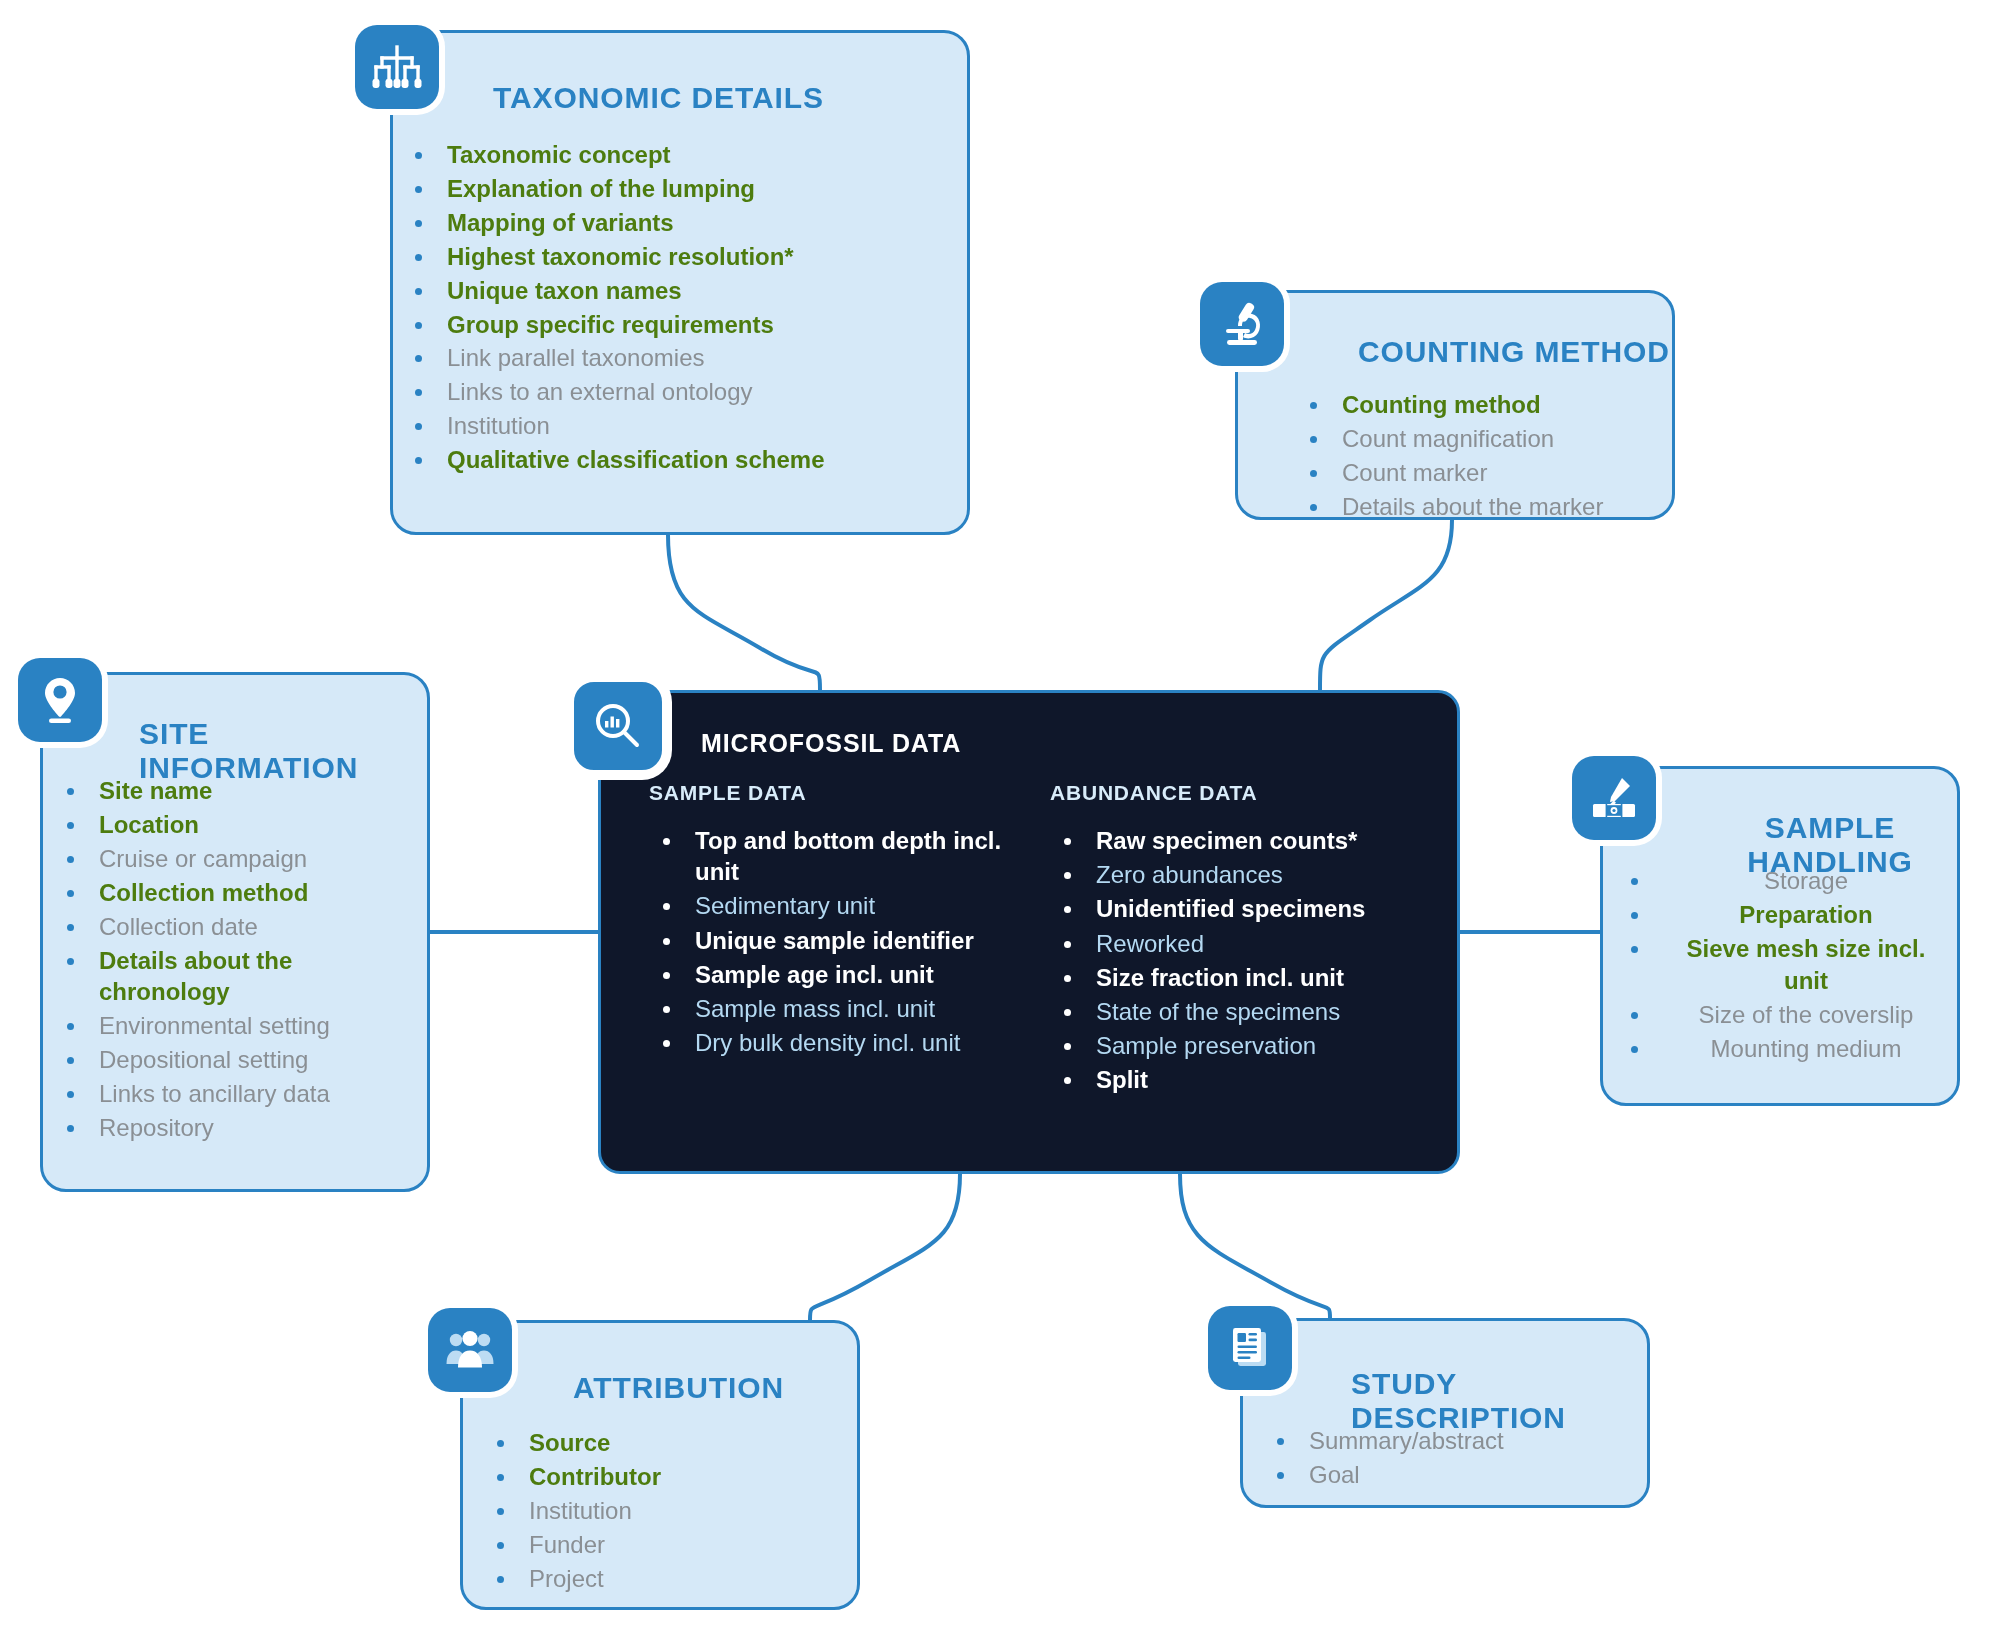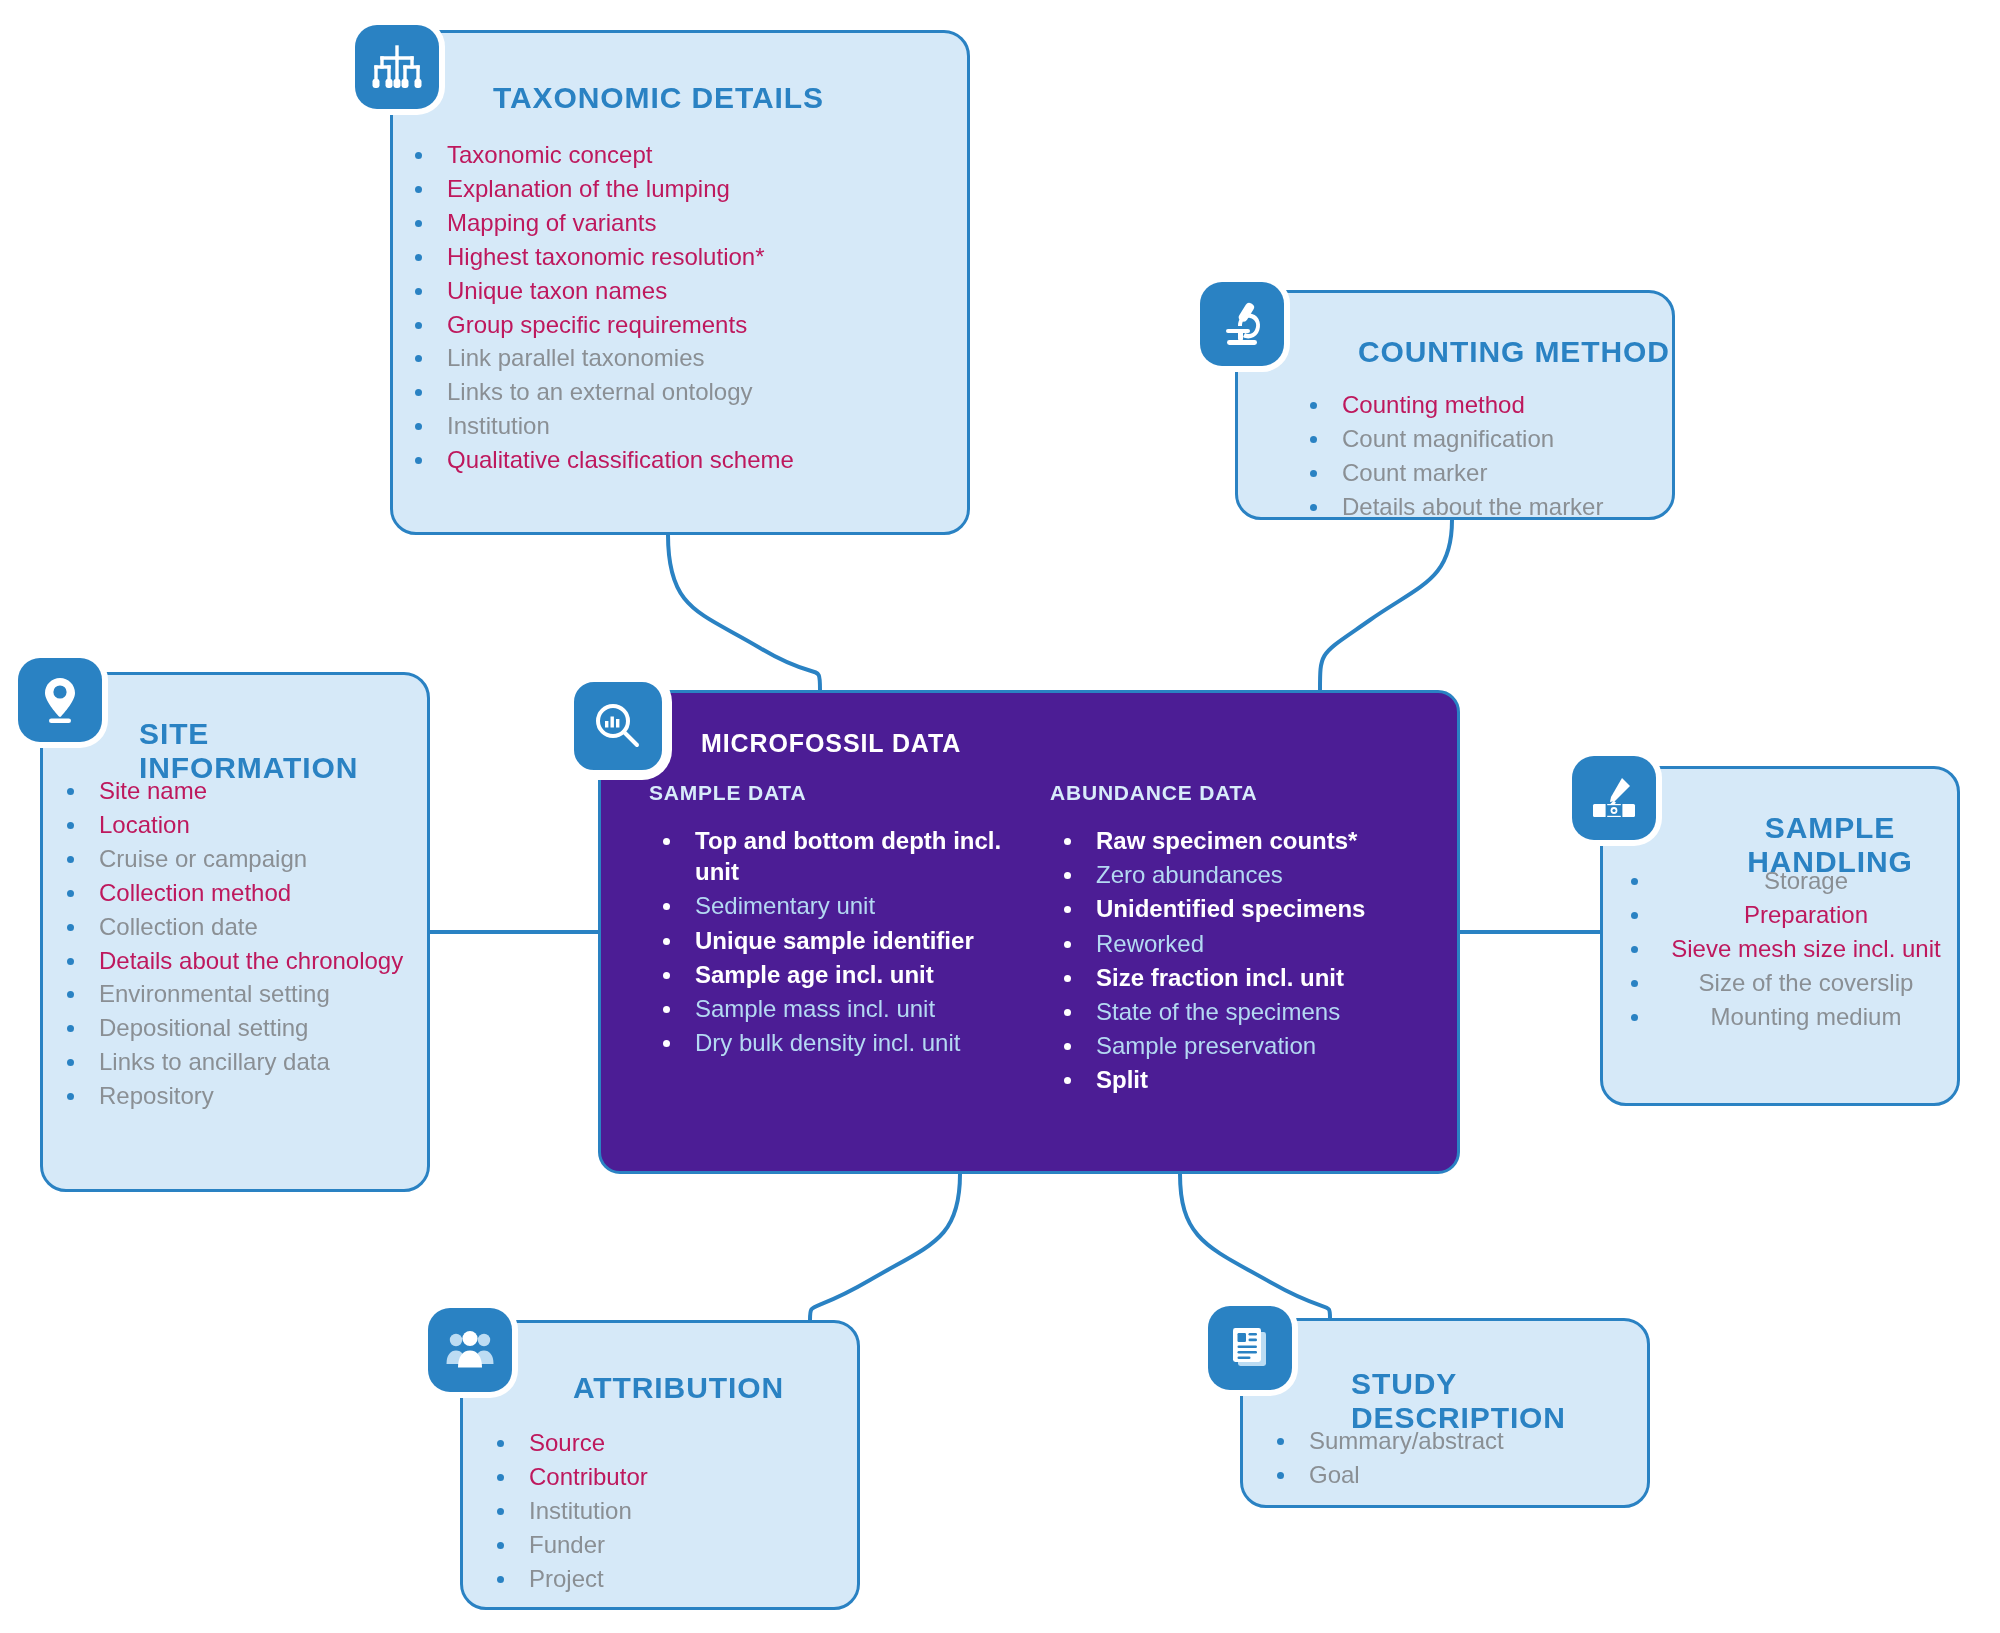--- a/index.html
+++ b/index.html
@@ -13,21 +13,21 @@
 
   
   .card{
     position:absolute;
     background:#d6e9f8;
     border:3px solid #2a82c3;
     border-radius:26px;
     box-sizing:border-box;
   }
   .card.dark{
-    background:#4c1d95;
+    background:#0f172a;
     border-color:#2a82c3;
     border-radius:22px;
     padding-left:12px;
   }
   .card-title{
     font-size:30px;
     font-weight:bold;
     letter-spacing:.9px;
     color:#2a82c3;
     text-transform:uppercase;
@@ -60,22 +60,22 @@
     margin-bottom:2px;
   }
   ul.items li::before{
     content:"";
     position:absolute;
     left:14px;top:13px;
     width:7px;height:7px;border-radius:50%;
     background:#2a82c3;
   }
   ul.items li.req{
-    color:#be185d;
-    font-weight:normal;
+    color:#4d7c0f;
+    font-weight:bold;
   }
   
   .card.dark ul.items li{color:#b4d9f2;}
   .card.dark ul.items li::before{background:#ffffff;}
   .card.dark ul.items li.req{color:#ffffff;font-weight:bold;}
 
   .sub-title{
     font-size:21px;font-weight:bold;letter-spacing:.8px;
     color:#d8ecfa;text-transform:uppercase;margin-bottom:20px;
   }

